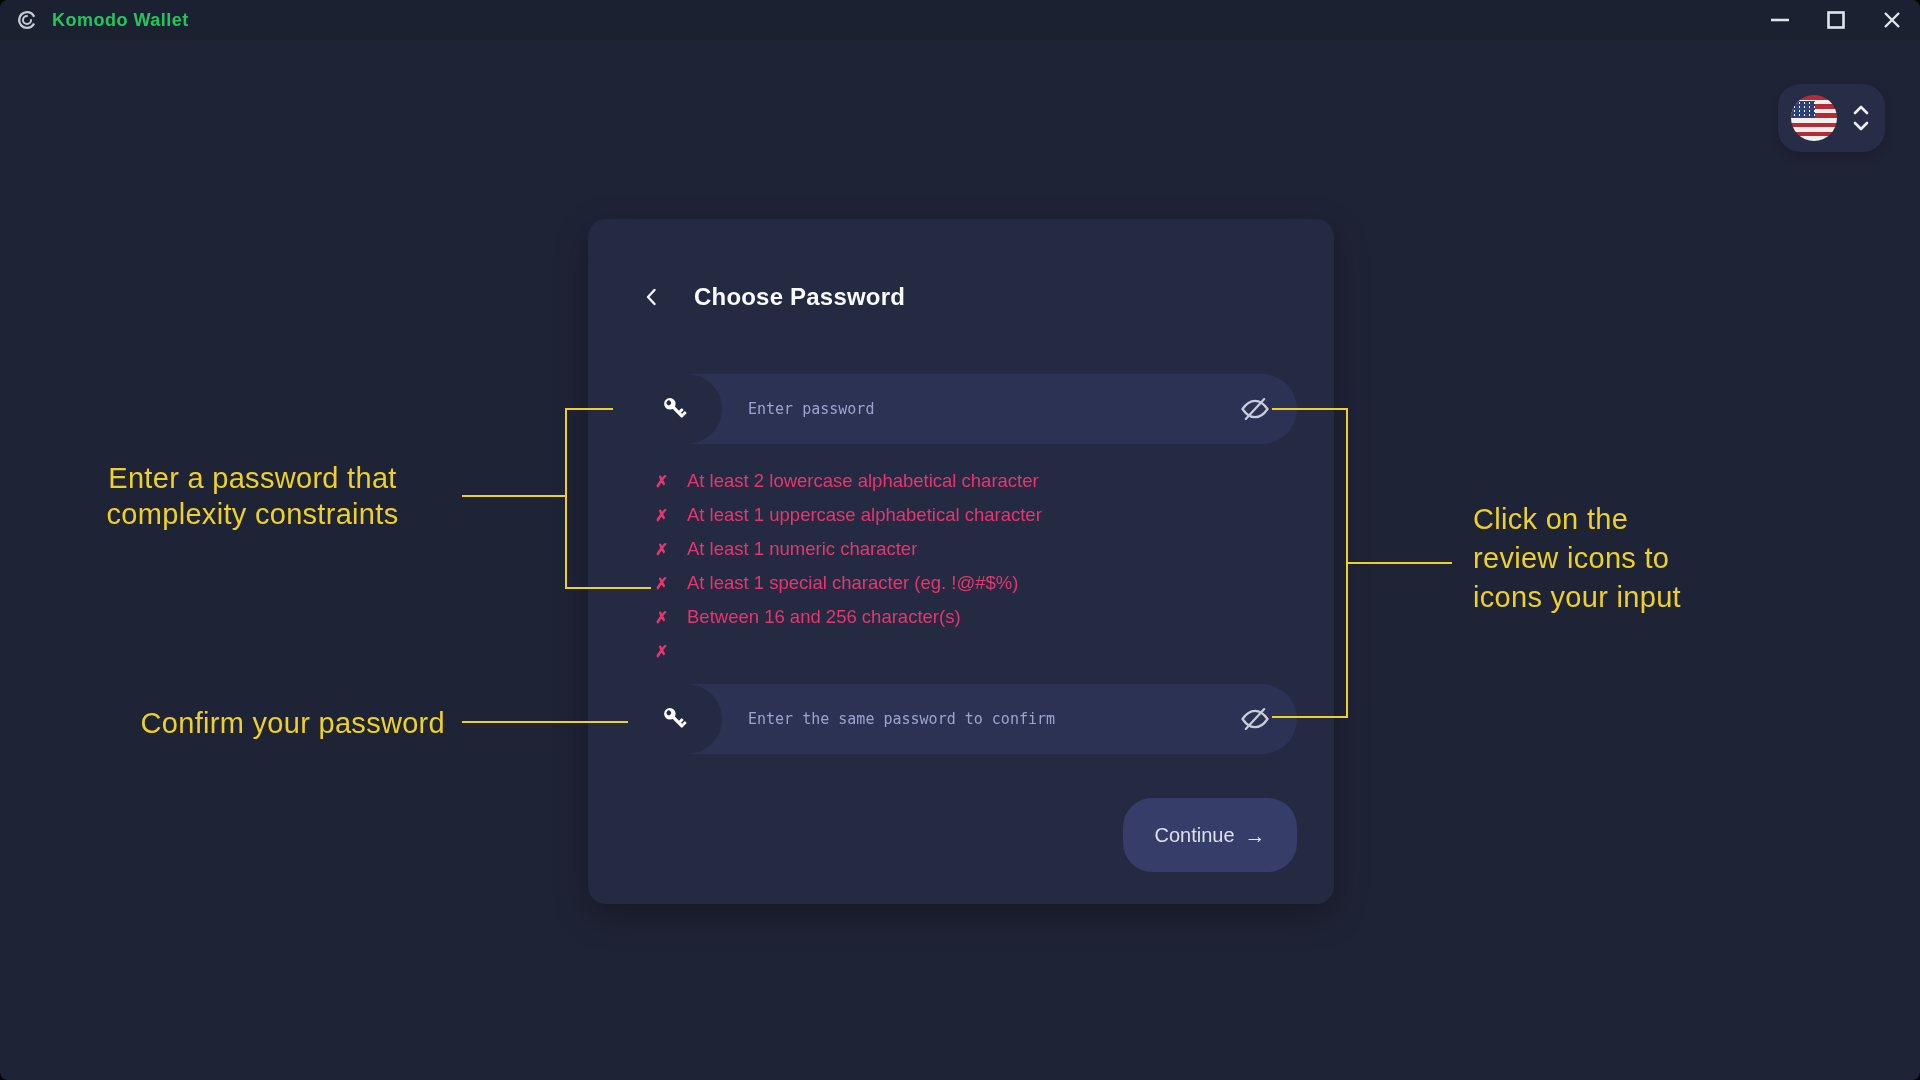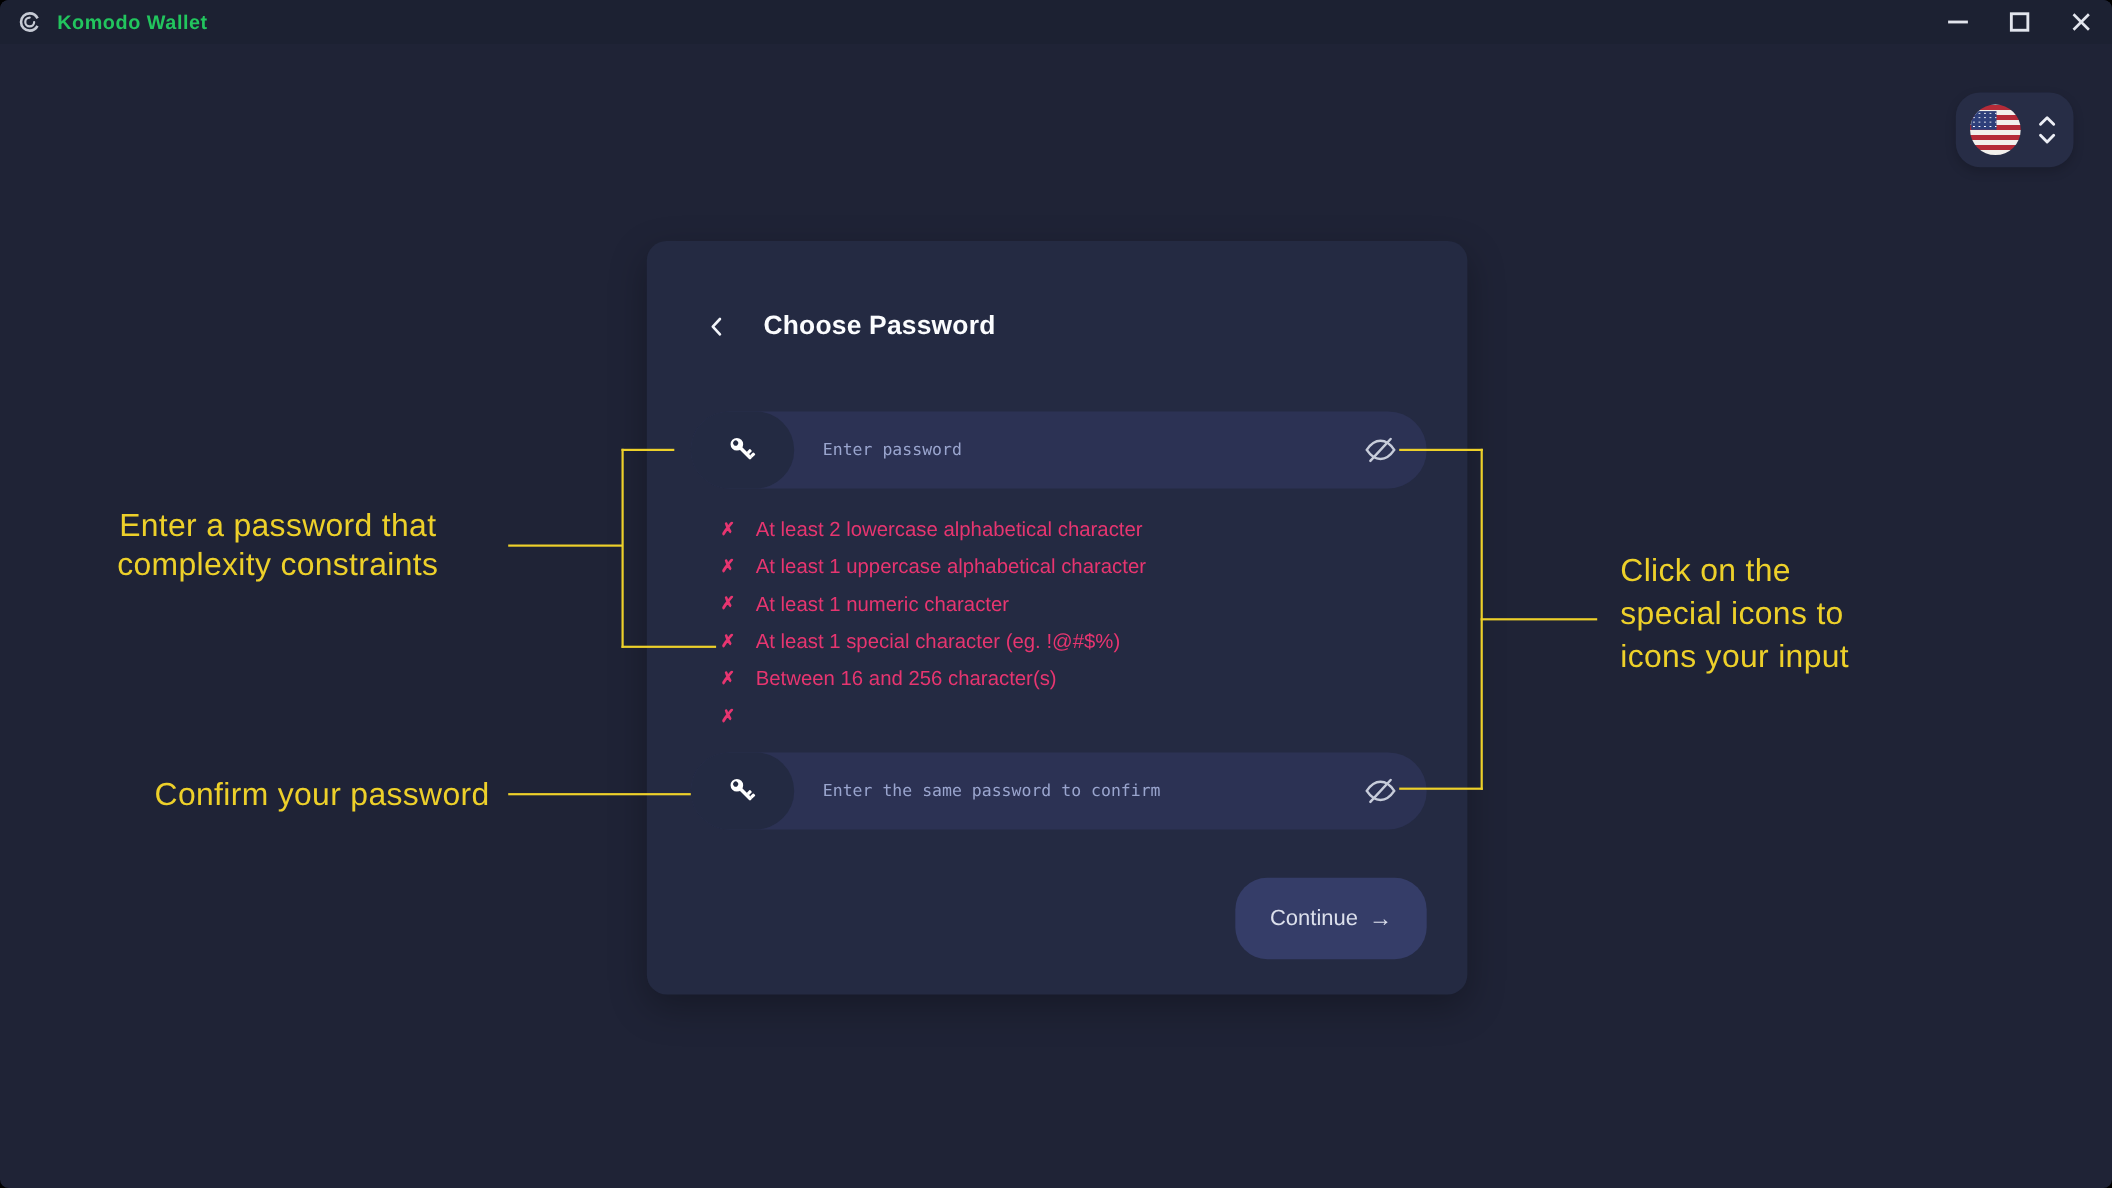--- a/index.html
+++ b/index.html
@@ -181,21 +181,21 @@
     </button>
   </div>
 
   <div class="note note-password">
     <div>Enter a password that</div>
     <div>complexity constraints</div>
   </div>
   <div class="note note-confirm">Confirm your password</div>
   <div class="note note-eyeball">
     <div>Click on the</div>
-    <div>special icons to</div>
+    <div>review icons to</div>
     <div>icons your input</div>
   </div>
 
   <div class="conn" style="left:462px;top:495px;width:104px;height:2px;"></div>
   <div class="conn" style="left:565px;top:408px;width:2px;height:181px;"></div>
   <div class="conn" style="left:565px;top:408px;width:48px;height:2px;"></div>
   <div class="conn" style="left:565px;top:587px;width:86px;height:2px;"></div>
 
   <div class="conn" style="left:462px;top:721px;width:166px;height:2px;"></div>
 

